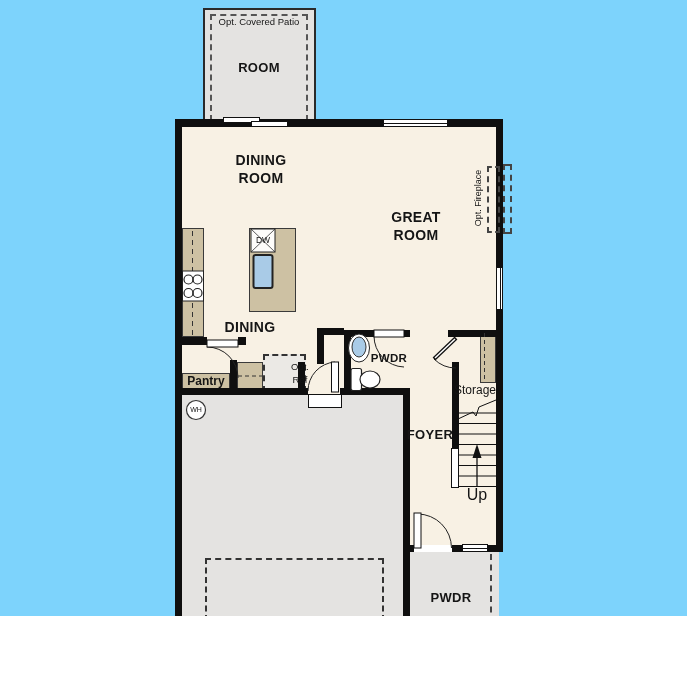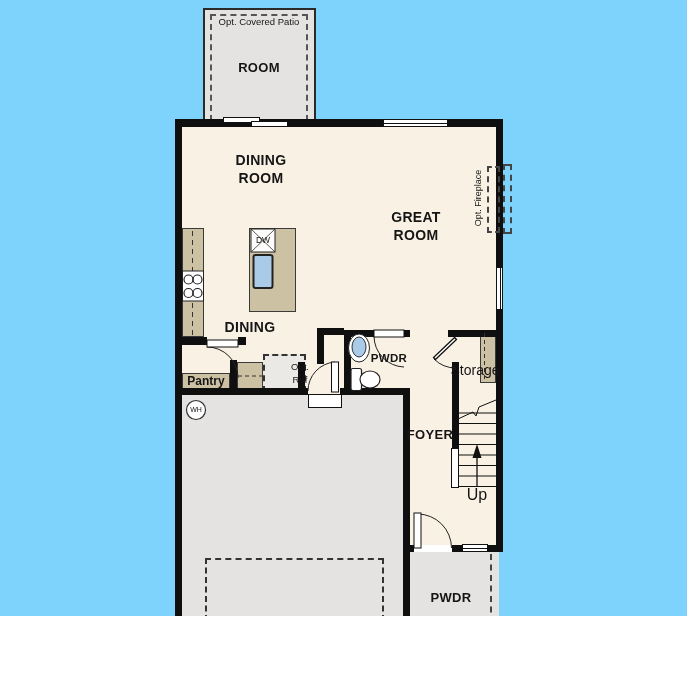--- a/index.html
+++ b/index.html
@@ -172,21 +172,21 @@
   <div class="lbl sm" style="left:259px; top:22px; font-size:9.5px;">Opt. Covered Patio</div>
   <div class="lbl" style="left:259px; top:68px; font-size:13px;">ROOM</div>
   <div class="lbl" style="left:261px; top:169px; font-size:14px;">DINING
 ROOM</div>
   <div class="lbl" style="left:416px; top:226px; font-size:14px;">GREAT
 ROOM</div>
   <div class="lbl" style="left:250px; top:327px; font-size:14px;">DINING</div>
   <div class="lbl" style="left:389px; top:358px; font-size:11.5px;">PWDR</div>
   <div class="lbl" style="left:430px; top:435px; font-size:13px;">FOYER</div>
   <div class="lbl" style="left:451px; top:598px; font-size:13px;">PWDR</div>
-  <div class="lbl sm" style="left:475px; top:370px; font-size:14px;text-align:center;">Storage</div>
+  <div class="lbl sm" style="left:475px; top:391px; font-size:12px;text-align:center;">Storage</div>
   <div class="lbl sm" style="left:206px; top:382px; font-size:12px;font-weight:bold;">Pantry</div>
   <div class="lbl sm" style="left:477px; top:495px; font-size:16px;">Up</div>
   <div class="lbl sm" style="left:300px; top:373px; font-size:9.5px; line-height:1.4;">Opt.
 Ref</div>
   <div class="lbl sm" style="left:263px; top:241px; font-size:8.5px;">DW</div>
   <div class="lbl sm" style="left:196px; top:410px; font-size:7px;">WH</div>
   <div class="lbl sm" style="left:479px; top:198px; font-size:9px; transform:translate(-50%,-50%) rotate(-90deg); white-space:nowrap;">Opt. Fireplace</div>
 
 </div>
 

